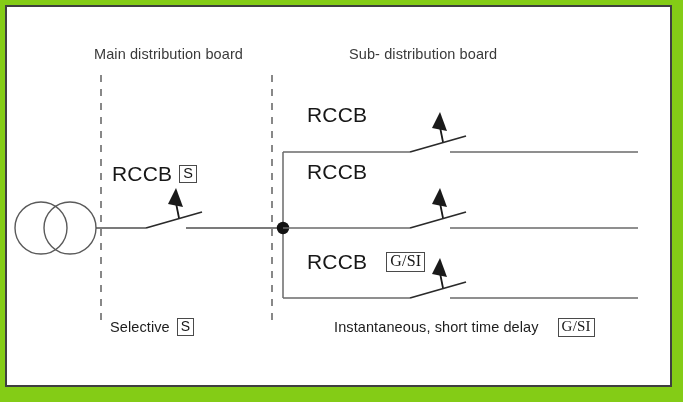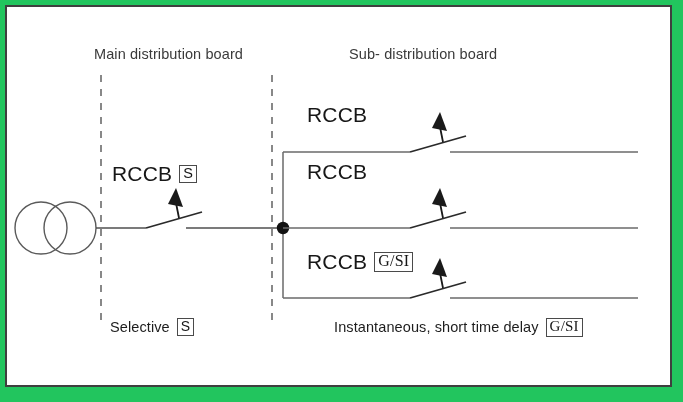--- a/index.html
+++ b/index.html
@@ -7,21 +7,21 @@
     padding: 0;
     background: #ffffff;
   }
   body {
     font-family: "Liberation Sans", sans-serif;
   }
   #figure {
     position: relative;
     width: 683px;
     height: 402px;
-    background: #22c55e;
+    background: #84cc16;
     overflow: hidden;
   }
   #frame {
     position: absolute;
     left: 5px;
     top: 5px;
     width: 667px;
     height: 382px;
     border: 2px solid #3f3f3f;
     box-sizing: border-box;
@@ -66,20 +66,21 @@
     background: #ffffff;
   }
   .chip-s {
     font-family: "Liberation Sans", sans-serif;
     font-size: 14px;
   }
   .chip-gsi {
     font-family: "Liberation Serif", serif;
     font-size: 15px;
     letter-spacing: 0.2px;
+    margin-left: 12px;
   }
   .rccb-label .chip-s { font-size: 14.5px; }
   .rccb-label .chip-gsi { font-size: 16px; }
   .inline-row {
     display: inline-flex;
     align-items: center;
     gap: 7px;
   }
 </style>
 </head>

